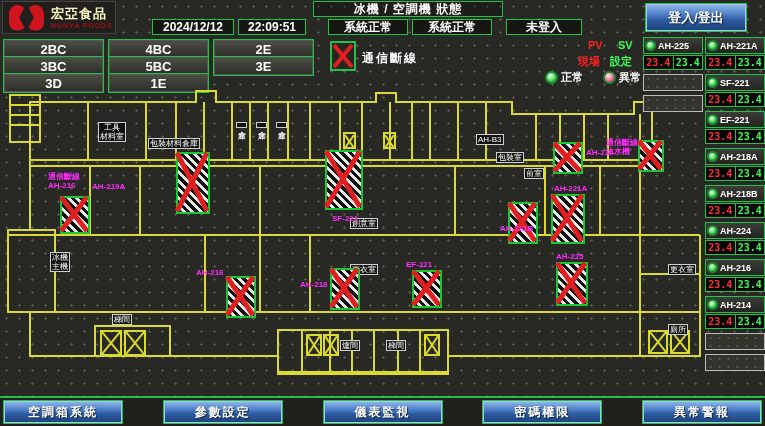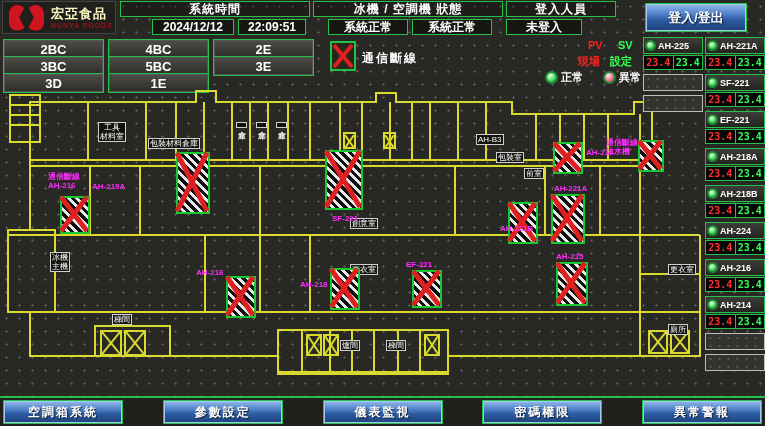--- a/index.html
+++ b/index.html
@@ -80,29 +80,27 @@
       <div class="logo-mark">
           <i></i>
           <i></i>
         </div>
       <div class="logo-text">
         <span class="logo-cn">宏亞食品</span>
         <span class="logo-en">HUNYA FOODS</span>
       </div>
     </div>
 
-    <div class="gbox lbl" style="position:absolute;left:120px;top:1px;width:190px;height:16px;">系統時間</div>
     <div class="valbox" style="position:absolute;left:152px;top:19px;width:82px;height:16px;">2024/12/12</div>
     <div class="valbox" style="position:absolute;left:238px;top:19px;width:68px;height:16px;">22:09:51</div>
 
     <div class="gbox lbl" style="position:absolute;left:313px;top:1px;width:190px;height:16px;">冰機 / 空調機 狀態</div>
     <div class="valbox" style="position:absolute;left:328px;top:19px;width:80px;height:16px;">系統正常</div>
     <div class="valbox" style="position:absolute;left:412px;top:19px;width:80px;height:16px;">系統正常</div>
 
-    <div class="gbox lbl" style="position:absolute;left:506px;top:1px;width:110px;height:16px;">登入人員</div>
     <div class="valbox" style="position:absolute;left:506px;top:19px;width:76px;height:16px;">未登入</div>
 
     <button class="blue-btn" style="position:absolute;left:646px;top:4px;width:100px;height:27px;font-size:13px;">登入/登出</button>
   </div>
 
   <div id="floorBtns">
       <button class="fl-btn" style="left: 3px; top: 39px;">2BC</button>
       <button class="fl-btn" style="left: 108px; top: 39px;">4BC</button>
       <button class="fl-btn" style="left: 213px; top: 39px;">2E</button>
       <button class="fl-btn" style="left: 3px; top: 56px;">3BC</button>

